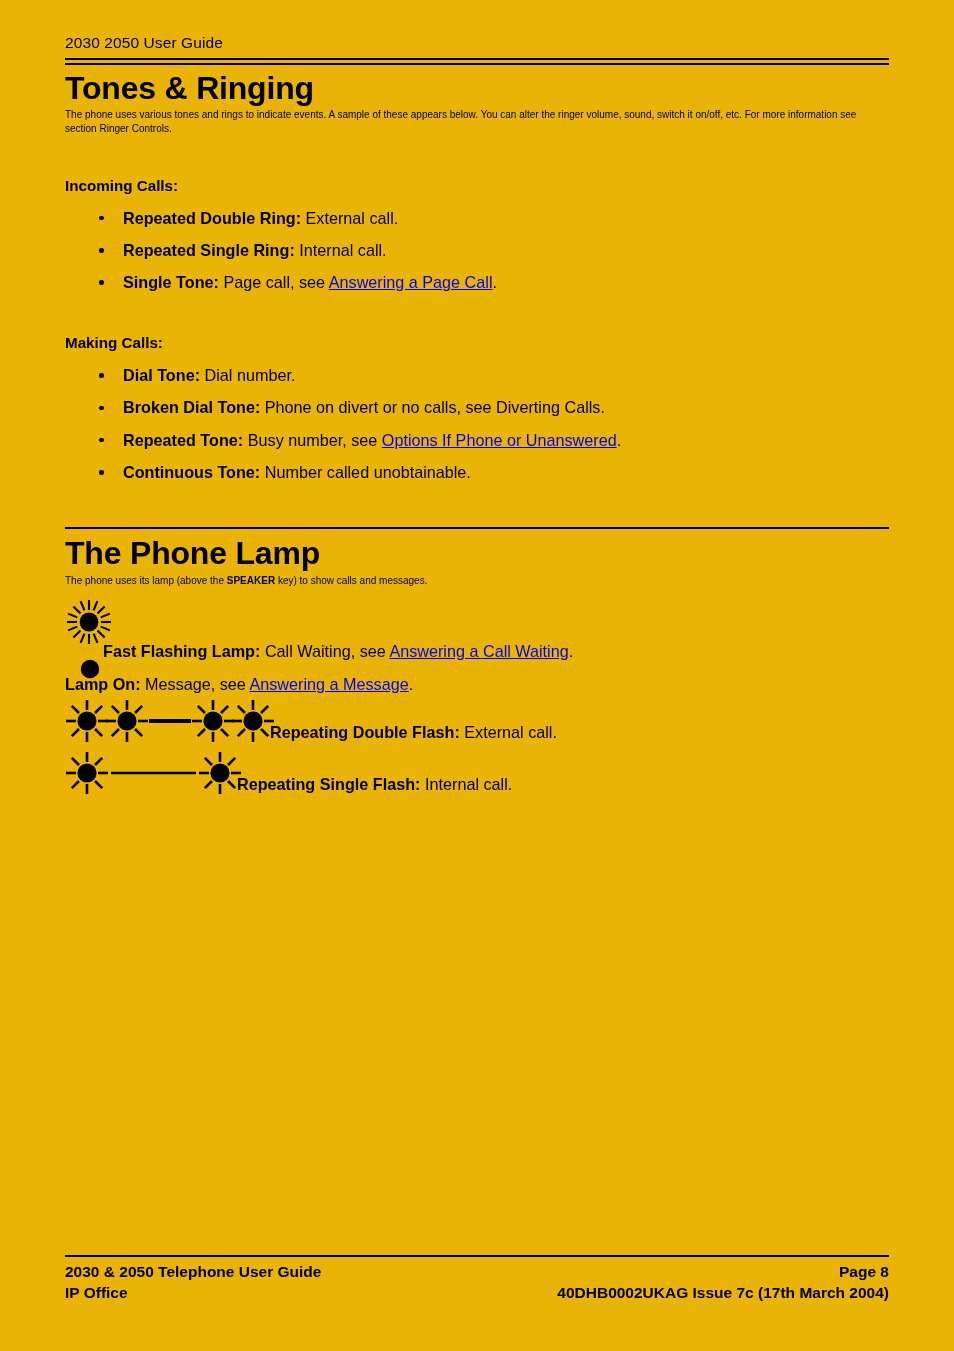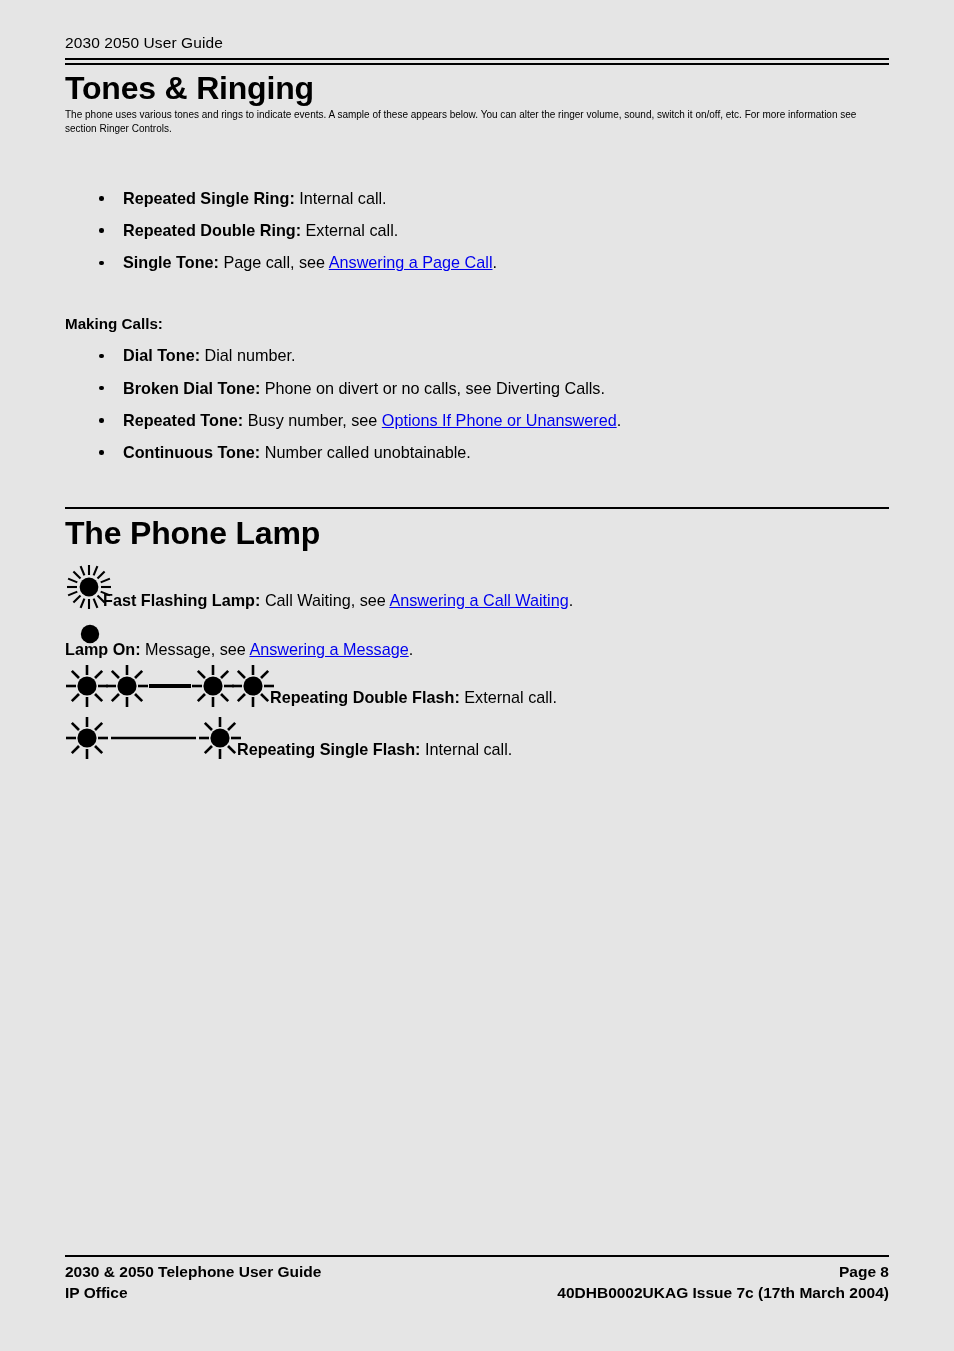--- a/index.html
+++ b/index.html
@@ -9,21 +9,21 @@
   }
   body {
     font-family: "Liberation Sans", sans-serif;
     color: #000000;
   }
   .page {
     position: relative;
     width: 954px;
     height: 1351px;
     margin: 0 auto;
-    background: #e5e5e5;
+    background: #eab308;
     box-sizing: border-box;
     overflow: hidden;
   }
   .content {
     position: absolute;
     left: 65px;
     top: 0;
     width: 824px;
   }
 
@@ -140,28 +140,29 @@
   <div class="content">
 
     <div class="run-head">2030 2050 User Guide</div>
     <div class="rule-double"></div>
 
     <h1 class="sec">Tones &amp; Ringing</h1>
     <p class="body" style="margin-top:1px;">The phone uses various tones and rings to indicate events. A sample of these appears below. You can alter the ringer volume, sound, switch it on/off, etc. For more information see section Ringer Controls.</p>
 
     <div style="height:41px;"></div>
 
+    <div class="subhead">Incoming Calls:</div>
     <ul class="bul">
       <li>
         <span class="dot"></span>
+        <span class="lbl">Repeated Double Ring:</span><span> External call.</span>
+      </li>
+      <li>
+        <span class="dot"></span>
         <span class="lbl">Repeated Single Ring:</span><span> Internal call.</span>
-      </li>
-      <li>
-        <span class="dot"></span>
-        <span class="lbl">Repeated Double Ring:</span><span> External call.</span>
       </li>
       <li>
         <span class="dot"></span>
         <span class="lbl">Single Tone:</span><span> Page call, see </span><a class="xref" href="#">Answering a Page Call</a><span>.</span>
       </li>
     </ul>
 
     <div style="height:41px;"></div>
 
     <div class="subhead">Making Calls:</div>
@@ -181,20 +182,21 @@
       <li>
         <span class="dot"></span>
         <span class="lbl">Continuous Tone:</span><span> Number called unobtainable.</span>
       </li>
     </ul>
 
     <div style="height:45px;"></div>
 
     <div class="rule-single"></div>
     <h1 class="sec" style="margin-top:7px;">The Phone Lamp</h1>
+    <p class="body" style="margin-top:2px;"><span>The phone uses its lamp (above the </span><span class="lbl">SPEAKER</span><span> key) to show calls and messages.</span></p>
 
     <div class="lamp-row" style="height:50px; margin-top:14px;">
       <span class="icon-abs" style="left:0px; top:-3px;">
         <svg width="48" height="48" viewBox="0 0 48 48" aria-hidden="true">
           <g stroke="#000" stroke-width="2.1" stroke-linecap="butt">
             <line x1="24" y1="2" x2="24" y2="12"></line>
             <line x1="24" y1="36" x2="24" y2="46"></line>
             <line x1="2" y1="24" x2="12" y2="24"></line>
             <line x1="36" y1="24" x2="46" y2="24"></line>
             <line x1="8.4" y1="8.4" x2="15.5" y2="15.5"></line>
@@ -206,21 +208,21 @@
             <line x1="32.4" y1="3.1" x2="28.6" y2="12.3"></line>
             <line x1="19.4" y1="35.7" x2="15.6" y2="44.9"></line>
             <line x1="3.1" y1="15.6" x2="12.3" y2="19.4"></line>
             <line x1="35.7" y1="28.6" x2="44.9" y2="32.4"></line>
             <line x1="3.1" y1="32.4" x2="12.3" y2="28.6"></line>
             <line x1="35.7" y1="19.4" x2="44.9" y2="15.6"></line>
           </g>
           <circle cx="24" cy="24" r="9.4" fill="#000"></circle>
         </svg>
       </span>
-      <span class="lamp-text" style="display:inline-block; margin-left:38px; margin-top:24px;"><span class="lbl">Fast Flashing Lamp:</span><span> Call Waiting, see </span><a class="xref" href="#">Answering a Call Waiting</a><span>.</span></span>
+      <span class="lamp-text" style="display:inline-block; margin-left:38px; margin-top:40px;"><span class="lbl">Fast Flashing Lamp:</span><span> Call Waiting, see </span><a class="xref" href="#">Answering a Call Waiting</a><span>.</span></span>
     </div>
 
     <div class="lamp-row" style="height:40px; margin-top:6px;">
       <span class="icon-abs" style="left:11px; top:-2px;">
         <svg width="28" height="28" viewBox="0 0 28 28" aria-hidden="true">
           <circle cx="14" cy="14" r="9.2" fill="#000"></circle>
         </svg>
       </span>
       <span class="lamp-text" style="display:inline-block; margin-top:17px;"><span class="lbl">Lamp On:</span><span> Message, see </span><a class="xref" href="#">Answering a Message</a><span>.</span></span>
     </div>

